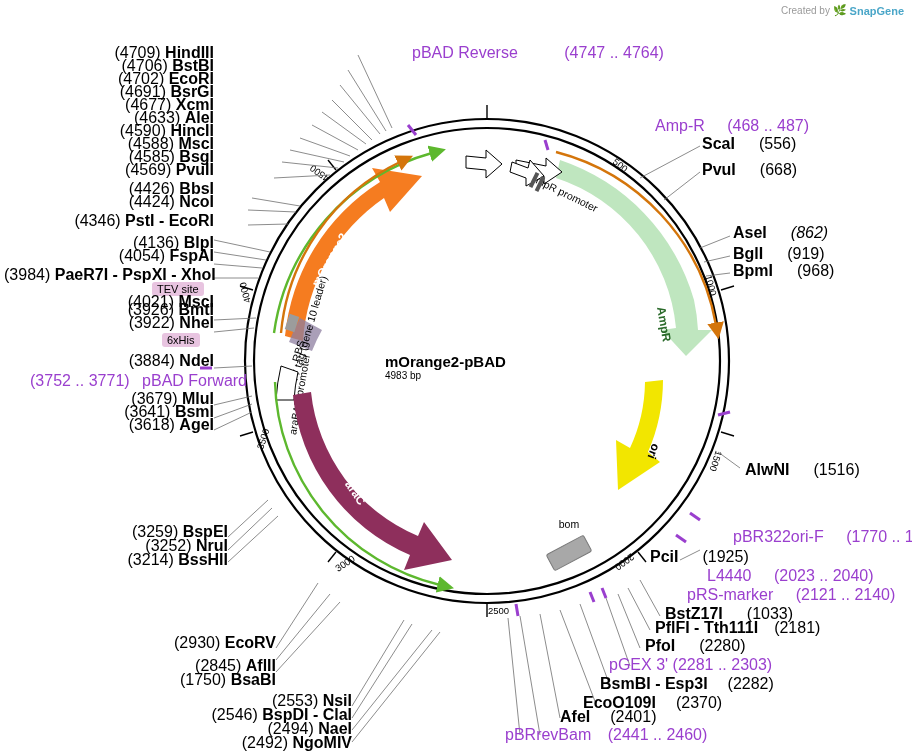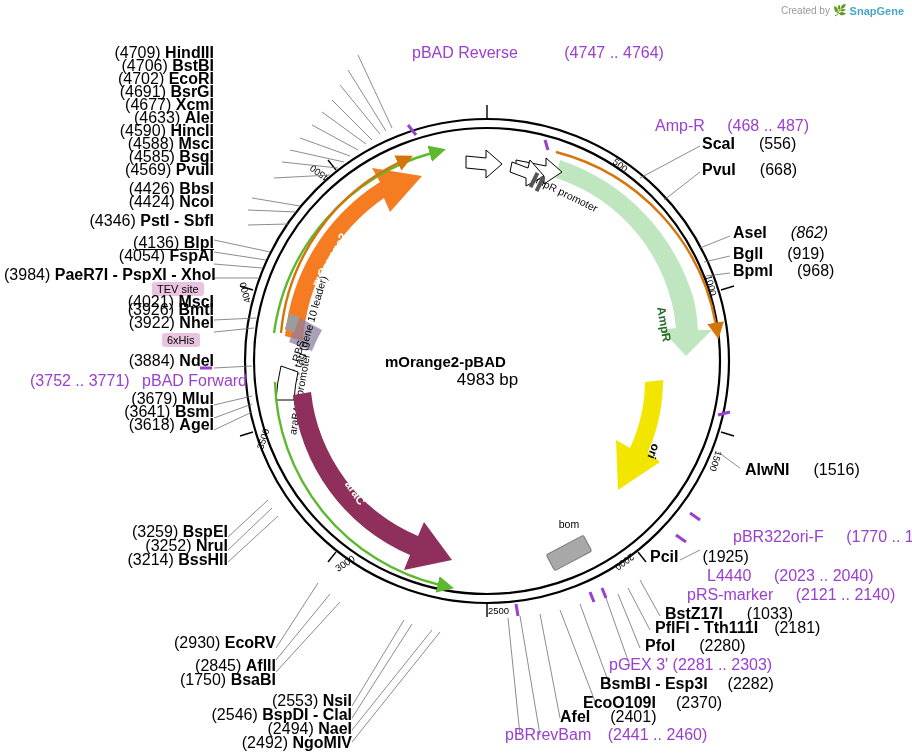--- a/index.html
+++ b/index.html
@@ -74,22 +74,21 @@
   .center-title {
     position: absolute;
     text-align: left;
     font-size: 15px;
     font-weight: bold;
     color: #000;
     white-space: nowrap;
   }
   .center-sub {
     position: absolute;
-    text-align: center;
-    font-size: 17px;
+    font-size: 10px;
     color: #000;
     white-space: nowrap;
   }
 </style>
 </head>
 <body>
 
 <div id="stage">
 
   <div class="credit">
@@ -332,23 +331,23 @@
   <div class="lbl right" style="left:14px; top:83px; width:200px;"><span class="pos">(4691)</span> <span class="ename">BsrGI</span></div>
   <div class="lbl right" style="left:14px; top:96px; width:200px;"><span class="pos">(4677)</span> <span class="ename">XcmI</span></div>
   <div class="lbl right" style="left:14px; top:109px; width:200px;"><span class="pos">(4633)</span> <span class="ename">AleI</span></div>
   <div class="lbl right" style="left:14px; top:122px; width:200px;"><span class="pos">(4590)</span> <span class="ename">HincII</span></div>
   <div class="lbl right" style="left:14px; top:135px; width:200px;"><span class="pos">(4588)</span> <span class="ename">MscI</span></div>
   <div class="lbl right" style="left:14px; top:148px; width:200px;"><span class="pos">(4585)</span> <span class="ename">BsgI</span></div>
   <div class="lbl right" style="left:14px; top:161px; width:200px;"><span class="pos">(4569)</span> <span class="ename">PvuII</span></div>
 
   <div class="lbl right" style="left:14px; top:180px; width:200px;"><span class="pos">(4426)</span> <span class="ename">BbsI</span></div>
   <div class="lbl right" style="left:14px; top:193px; width:200px;"><span class="pos">(4424)</span> <span class="ename">NcoI</span></div>
-  <div class="lbl right" style="left:14px; top:212px; width:200px;"><span class="pos">(4346)</span> <span class="ename">PstI  -  SbfI</span></div>
-
-  <div class="lbl right" style="left:14px; top:234px; width:200px;text-decoration:underline;"><span class="pos">(4136)</span> <span class="ename">BlpI</span></div>
+  <div class="lbl right" style="left:14px; top:212px; width:200px;"><span class="pos">(4346)</span> <span class="ename">PstI  -  EcoRI</span></div>
+
+  <div class="lbl right" style="left:14px; top:234px; width:200px;"><span class="pos">(4136)</span> <span class="ename">BlpI</span></div>
   <div class="lbl right" style="left:14px; top:247px; width:200px;"><span class="pos">(4054)</span> <span class="ename">FspAI</span></div>
   <div class="lbl right" style="left:14px; top:260px; width:200px;margin-top:33px;"><span class="pos">(4021)</span> <span class="ename">MscI</span></div>
   <div class="lbl right" style="left:4px; top:266px; width:210px;"><span class="pos">(3984)</span> <span class="ename">PaeR7I  -  PspXI  -  XhoI</span></div>
 
   <div class="lbl right" style="left:14px; top:301px; width:200px;"><span class="pos">(3926)</span> <span class="ename">BmtI</span></div>
   <div class="lbl right" style="left:14px; top:314px; width:200px;"><span class="pos">(3922)</span> <span class="ename">NheI</span></div>
   <div class="lbl right" style="left:14px; top:352px; width:200px;"><span class="pos">(3884)</span> <span class="ename">NdeI</span></div>
 
   <div class="lbl right" style="left:14px; top:390px; width:200px;"><span class="pos">(3679)</span> <span class="ename">MluI</span></div>
   <div class="lbl right" style="left:14px; top:403px; width:200px;text-align:right;"><span class="pos">(3641)</span> <span class="ename">BsmI</span></div>

